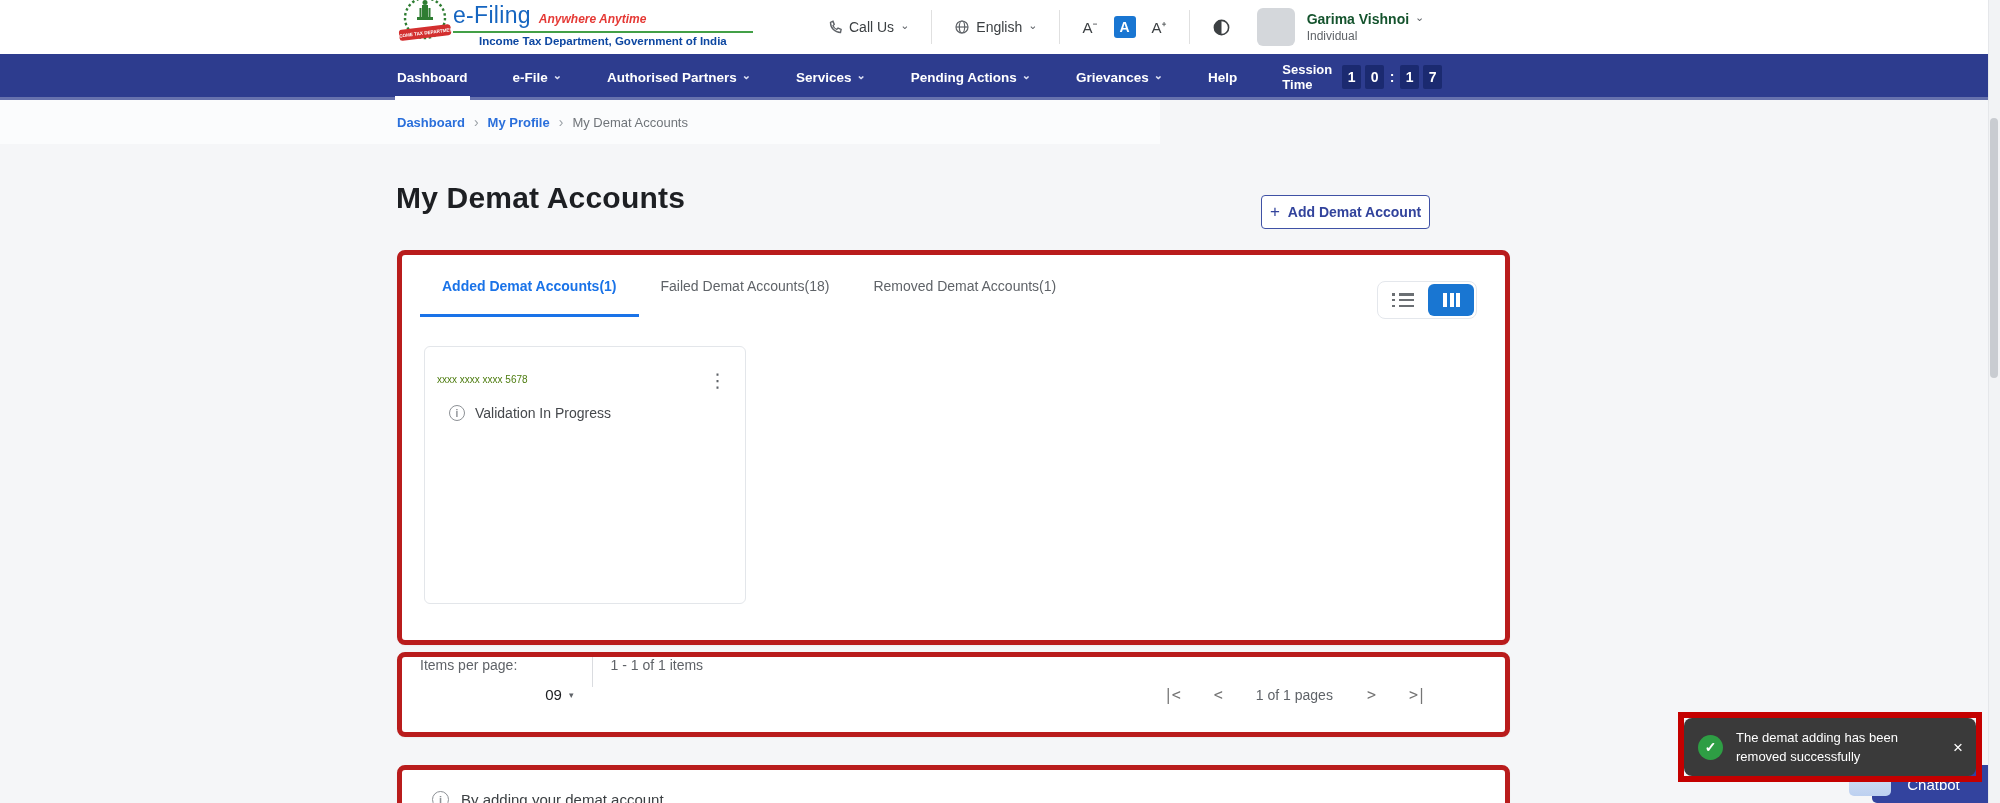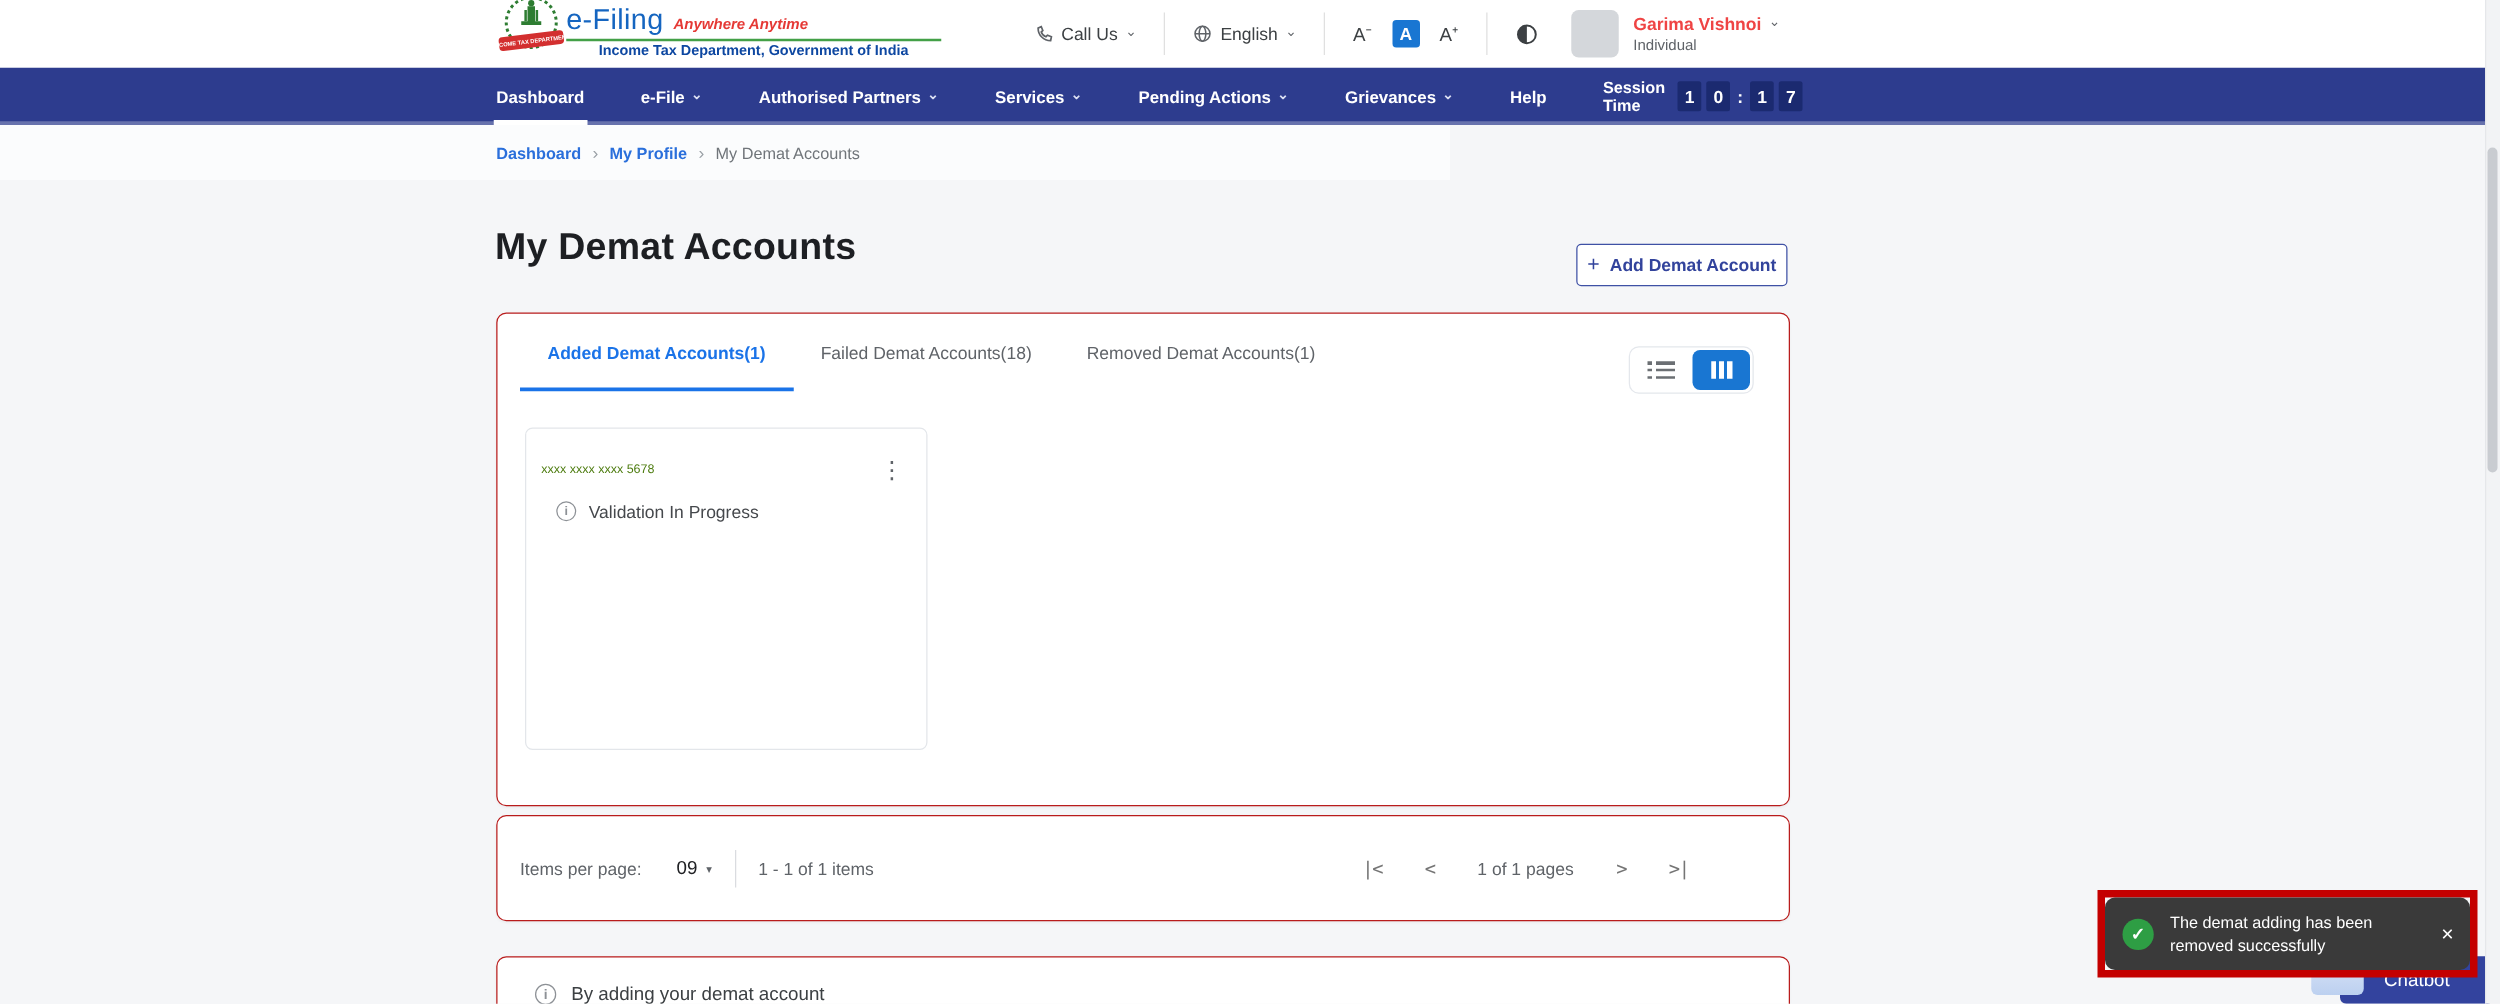--- a/index.html
+++ b/index.html
@@ -21,21 +21,21 @@
   .hdr-item { display:flex; align-items:center; gap:6px; font-size:14px; color:#3c4043; cursor:pointer; }
   .hdr-caret { font-size:11px; color:#5f6368; margin-top:-4px; }
   .hdr-div { width:1px; height:34px; background:#e0e0e0; margin:0 22px; }
   .font-controls { display:flex; align-items:center; gap:16px; }
   .font-a { font-size:15px; color:#3c4043; cursor:pointer; }
   .font-a-box { width:22px; height:22px; background:#1976d2; color:#fff; border-radius:3px; display:flex; align-items:center; justify-content:center; font-size:14px; font-weight:700; cursor:pointer; }
   .contrast { font-size:0; cursor:pointer; }
   .avatar { width:38px; height:38px; border-radius:6px; background:#d4d7db; margin-left:26px; }
   .user { margin-left:12px; }
   .user-name-row { display:flex; align-items:center; gap:6px; }
-  .user-name { font-size:14px; font-weight:700; color:#ef4444; }
+  .user-name { font-size:14px; font-weight:700; color:#14532d; }
   .user-role { font-size:12px; color:#5f6368; margin-top:2px; }
 
   
   .nav { position:absolute; top:54px; left:0; right:0; height:46px; background:#2d3c8e; z-index:4; }
   .nav::after { content:""; position:absolute; left:0; right:0; bottom:0; height:3px; background:rgba(255,255,255,.28); }
   .nav-inner { position:absolute; left:397px; right:566px; top:0; bottom:0; display:flex; align-items:center; gap:45px; }
   .nav-item { position:relative; height:100%; display:flex; align-items:center; gap:5px; color:#fff; font-size:13.5px; font-weight:700; cursor:pointer; white-space:nowrap; }
   .nav-item .hdr-caret { color:#dfe3f5; }
   .nav-item.active::after { content:""; position:absolute; left:-2px; right:-2px; bottom:0; height:4px; background:#fff; z-index:2; }
   .session { margin-left:auto; display:flex; align-items:center; gap:10px; }
@@ -50,21 +50,21 @@
   .crumb-link { color:#2a6fdb; font-weight:600; cursor:pointer; }
   .crumb-sep { color:#9aa0a6; font-size:14px; }
   .crumb-current { color:#70757a; font-weight:500; }
 
   
   .page-title { position:absolute; left:396px; top:181px; font-size:30px; font-weight:700; color:#1d1f23; letter-spacing:.2px; }
   .add-btn { position:absolute; left:1261px; top:195px; width:169px; height:34px; background:#fff; border:1px solid #3f51a5; border-radius:4px; color:#32439c; font-size:14px; font-weight:700; display:flex; align-items:center; justify-content:center; gap:8px; cursor:pointer; font-family:"Liberation Sans",sans-serif; }
   .add-plus { font-size:17px; font-weight:500; margin-top:-1px; }
 
   
-  .card { position:absolute; left:397px; width:1035px; background:#fff; border:1px solid #b91c1c; border-radius:8px; box-shadow:0 1px 2px rgba(0,0,0,.04); }
+  .card { position:absolute; left:397px; width:1113px; background:#fff; border:5px solid #b91c1c; border-radius:8px; box-shadow:0 1px 2px rgba(0,0,0,.04); }
   .card-main { top:250px; height:395px; }
   .card-pager { top:652px; height:85px; }
   .card-info { top:765px; height:70px; }
 
   
   .tabbar { position:relative; height:62px; display:flex; align-items:stretch; padding-left:18px; }
   .tab { position:relative; display:flex; align-items:center; padding:0 22px; font-size:14px; color:#5f6368; font-weight:500; cursor:pointer; white-space:nowrap; }
   .tab.active { color:#1a73e8; font-weight:700; }
   .tab.active::after { content:""; position:absolute; left:0; right:0; bottom:0; height:3px; background:#1a73e8; }
   .view-toggle { position:absolute; right:28px; top:26px; height:38px; border:1px solid #e4e7ec; border-radius:8px; background:#fff; display:flex; align-items:center; padding:2px; gap:2px; }
@@ -75,21 +75,21 @@
   .glyph-grid { width:17px; height:14px; background:linear-gradient(to right,#fff 0 4px,transparent 4px 6.5px,#fff 6.5px 10.5px,transparent 10.5px 13px,#fff 13px 17px); }
 
   
   .acct-card { position:absolute; left:22px; top:91px; width:322px; height:258px; background:#fff; border:1px solid #e3e6ea; border-radius:6px; }
   .acct-number { position:absolute; left:12px; top:27px; font-size:10px; color:#4d7c0f; }
   .kebab { position:absolute; right:14px; top:20px; font-size:19px; color:#5f6368; cursor:pointer; letter-spacing:0; line-height:1; padding:4px; }
   .acct-status { position:absolute; left:24px; top:58px; display:flex; align-items:center; gap:10px; font-size:14px; color:#45484c; }
   .info-i { width:16px; height:16px; border:1.5px solid #8d9196; border-radius:50%; color:#8d9196; font-size:10px; font-weight:700; font-style:normal; display:flex; align-items:center; justify-content:center; flex:0 0 auto; }
 
   
-  .pager-row { display:flex; align-items:center; height:100%; padding:0 80px 0 18px; }
+  .pager-row { display:flex; height:100%; padding:0 80px 0 18px; }
   .pp-label { font-size:14px; color:#5f6368; }
   .pp-value { display:flex; align-items:center; gap:7px; margin-left:28px; cursor:pointer; }
   .pp-num { font-size:15px; color:#202124; }
   .pp-caret { font-size:9px; color:#5f6368; }
   .pp-div { width:1px; height:30px; background:#dadce0; margin:0 18px; }
   .pp-range { font-size:14px; color:#5f6368; }
   .pager-nav { margin-left:auto; display:flex; align-items:center; gap:34px; }
   .pg-btn { font-size:15px; color:#757575; cursor:pointer; font-family:"DejaVu Sans Mono",monospace; letter-spacing:-1px; }
   .pg-text { font-size:14px; color:#5f6368; }
 

